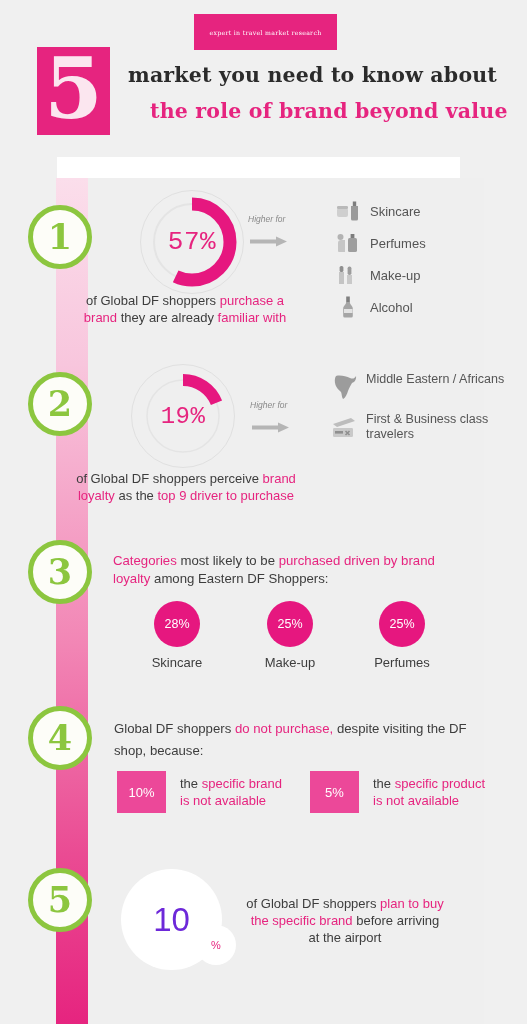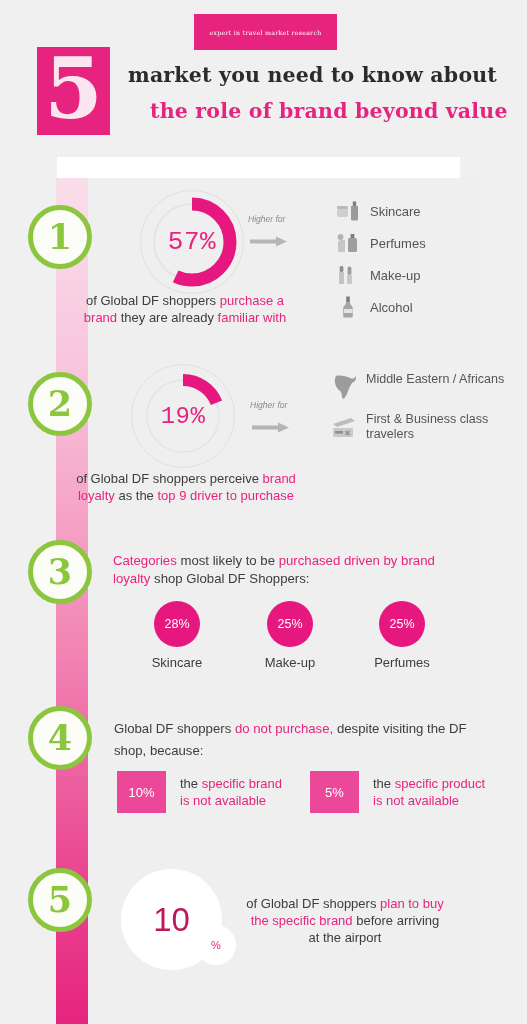--- a/index.html
+++ b/index.html
@@ -115,21 +115,21 @@
   .sb1 { left: 117px; top: 771px; }
   .sb2 { left: 310px; top: 771px; }
 
   
   .cloud-big { position: absolute; left: 121px; top: 869px; width: 101px; height: 101px;
     border-radius: 50%; background: #ffffff; }
   .cloud-small { position: absolute; left: 196px; top: 925px; width: 40px; height: 40px;
     border-radius: 50%; background: #ffffff; }
   .cloud-num { position: absolute; left: 121px; top: 869px; width: 101px; height: 101px;
     display: flex; align-items: center; justify-content: center; font-size: 33px;
-    color: #be185d; }
+    color: #6d28d9; }
   .cloud-pct { position: absolute; left: 196px; top: 925px; width: 40px; height: 40px;
     display: flex; align-items: center; justify-content: center; font-size: 11px;
     color: #e6247f; }
   .c5 { position: absolute; left: 245px; top: 895px; width: 200px; text-align: center;
     font-size: 13px; color: #3d3d3d; line-height: 17px; }
   .c5 .pk { color: #e6247f; }
 </style>
 </head>
 <body>
 
@@ -263,21 +263,21 @@
       </span>
       <span class="txt">First &amp; Business class travelers</span>
     </div>
   </div>
 
   <div class="caption c2">
     <span>of Global DF shoppers perceive </span><span class="pk">brand loyalty </span><span>as the </span><span class="pk">top 9 driver to purchase</span>
   </div>
 
   <div class="s3-text">
-    <span class="pk">Categories </span><span>most likely to be </span><span class="pk">purchased driven by brand loyalty </span><span>shop Global DF Shoppers:</span>
+    <span class="pk">Categories </span><span>most likely to be </span><span class="pk">purchased driven by brand loyalty </span><span>among Eastern DF Shoppers:</span>
   </div>
   <div class="cat cat1">
     <div class="bub">28%</div>
     <div class="nm">Skincare</div>
   </div>
   <div class="cat cat2">
     <div class="bub">25%</div>
     <div class="nm">Make-up</div>
   </div>
   <div class="cat cat3">

